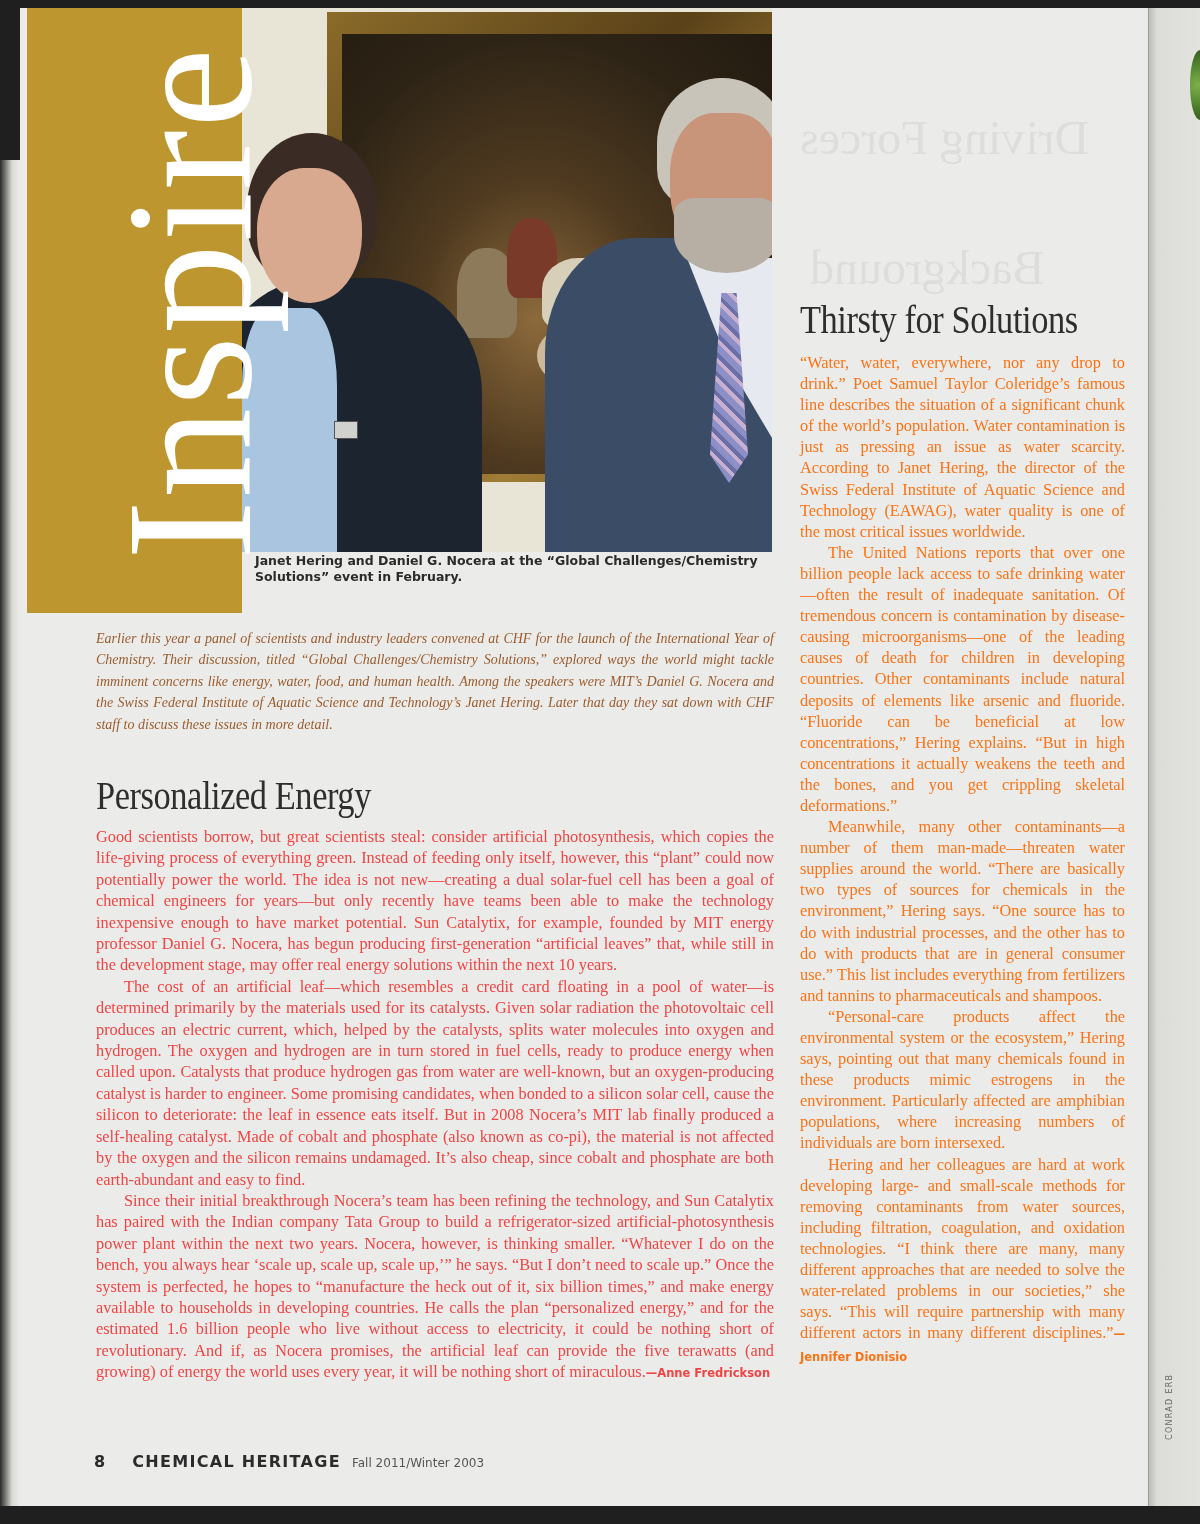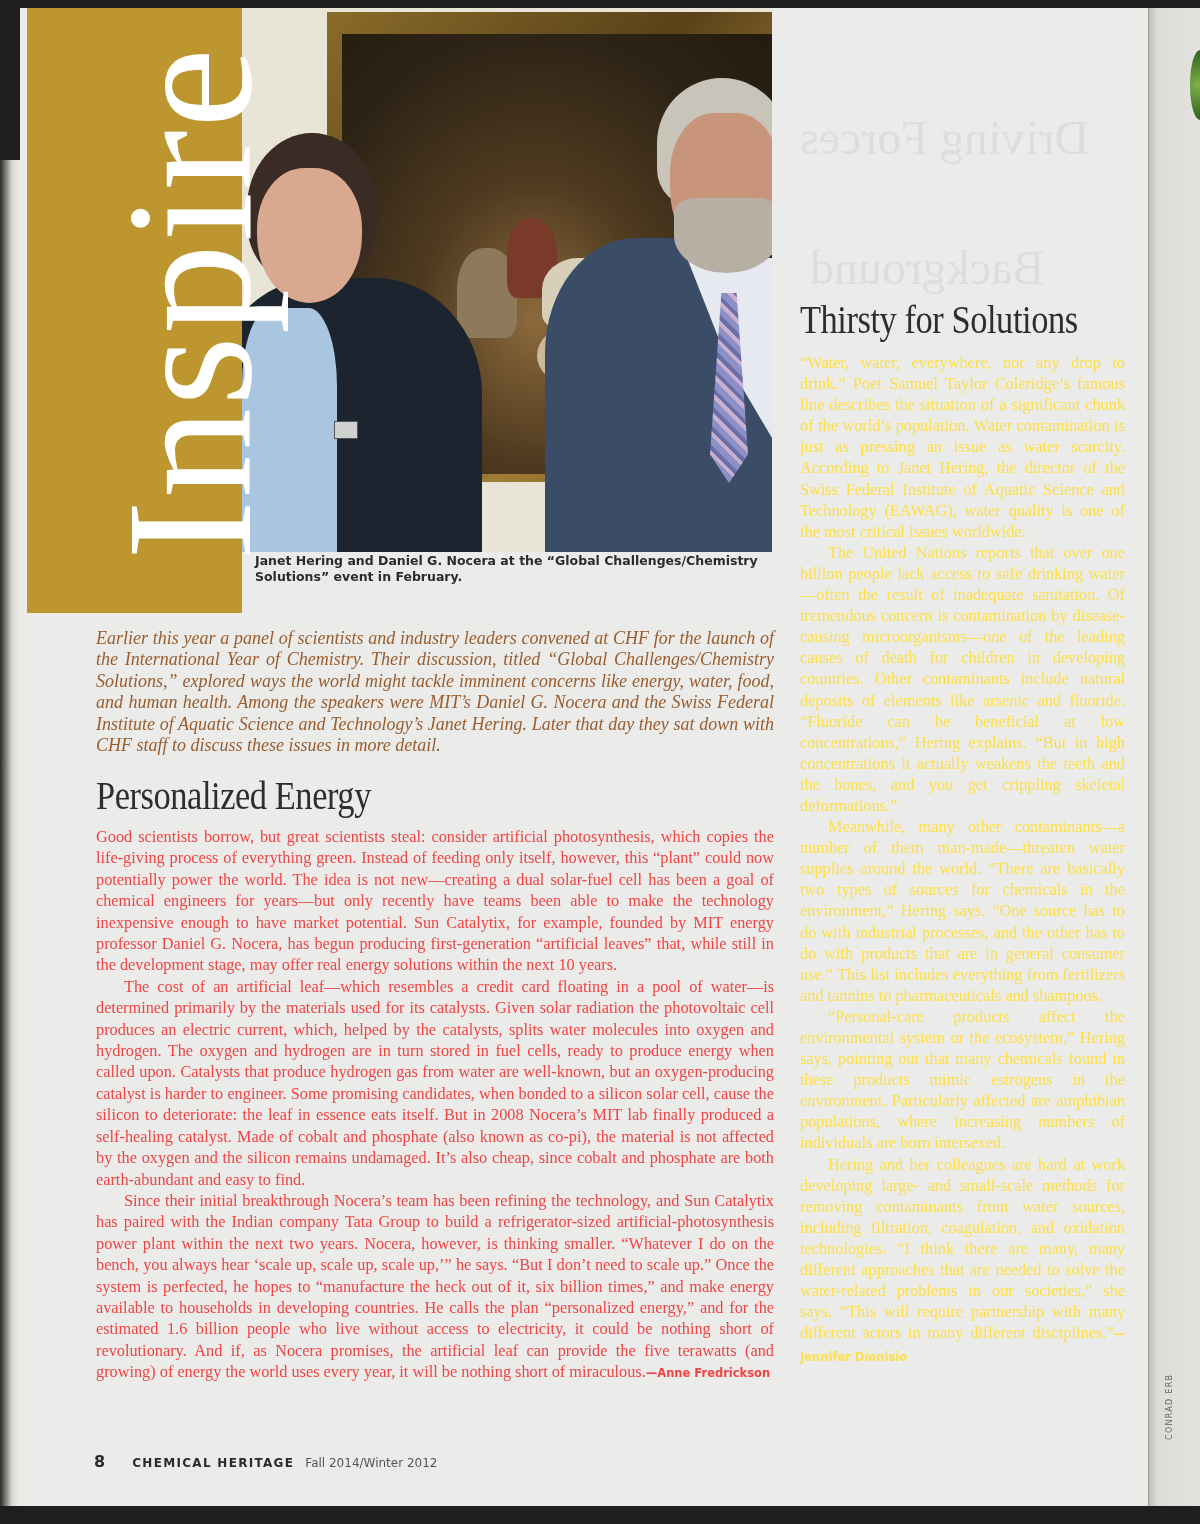--- a/index.html
+++ b/index.html
@@ -104,49 +104,49 @@
   }
   .caption {
     position: absolute; left: 255px; top: 553px; width: 520px;
     font-family: "DejaVu Sans", sans-serif; font-size: 12.5px; font-weight: bold;
     color: #2b2b2b; line-height: 16px;
   }
   
   .intro {
     position: absolute; left: 96px; top: 628px; width: 678px;
     font-family: "Liberation Serif", serif; font-style: italic;
-    font-size: 18px; line-height: 21.4px; color: #9a5c2e;
+    font-size: 14px; line-height: 21.4px; color: #9a5c2e;
     text-align: justify;
   }
   .h2 {
     position: absolute; font-family: "Liberation Serif", serif; font-weight: normal;
     color: #2e2e2e; margin: 0; letter-spacing: -0.5px;
   }
   .h-energy { left: 96px; top: 772px; font-size: 40px; transform: scaleX(0.86); transform-origin: 0 0; }
   .h-thirsty { left: 800px; top: 296px; font-size: 40px; transform: scaleX(0.86); transform-origin: 0 0; }
   .col-left {
     position: absolute; left: 96px; top: 826px; width: 678px;
     font-size: 16.3px; line-height: 21.4px; color: #ef4444; text-align: justify;
   }
   .col-right {
     position: absolute; left: 800px; top: 352px; width: 325px;
-    font-size: 16.3px; line-height: 21.1px; color: #fde047; text-align: justify;
+    font-size: 16.3px; line-height: 21.1px; color: #f97316; text-align: justify;
   }
   p { margin: 0; }
   .indent { text-indent: 28px; }
   .byline {
     font-family: "DejaVu Sans", sans-serif; font-weight: bold; font-size: 11.5px;
   }
   .footer {
     position: absolute; left: 94px; top: 1452px;
     font-family: "DejaVu Sans", sans-serif; color: #2b2b2b;
     white-space: nowrap;
   }
   .folio { font-weight: bold; font-size: 16px; margin-right: 22px; }
-  .mag { font-weight: bold; font-size: 12px; letter-spacing: 1.3px; margin-right: 6px; }
+  .mag { font-weight: bold; font-size: 16px; letter-spacing: 1.3px; margin-right: 6px; }
   .issue { font-size: 12px; color: #555; }
   .credit {
     position: absolute; left: 1165px; top: 1440px;
     transform-origin: 0 0; transform: rotate(-90deg);
     font-family: "DejaVu Sans", sans-serif; font-size: 8px; letter-spacing: 1.3px;
     color: #666; white-space: nowrap;
   }
 </style>
 </head>
 <body>
@@ -198,16 +198,16 @@
   <p>“Water, water, everywhere, nor any drop to drink.” Poet Samuel Taylor Coleridge’s famous line describes the situation of a significant chunk of the world’s population. Water contamination is just as pressing an issue as water scarcity. According to Janet Hering, the director of the Swiss Federal Institute of Aquatic Science and Technology (EAWAG), water quality is one of the most critical issues worldwide.</p>
   <p class="indent">The United Nations reports that over one billion people lack access to safe drinking water—often the result of inadequate sanitation. Of tremendous concern is contamination by disease-causing microorganisms—one of the leading causes of death for children in developing countries. Other contaminants include natural deposits of elements like arsenic and fluoride. “Fluoride can be beneficial at low concentrations,” Hering explains. “But in high concentrations it actually weakens the teeth and the bones, and you get crippling skeletal deformations.”</p>
   <p class="indent">Meanwhile, many other contaminants—a number of them man-made—threaten water supplies around the world. “There are basically two types of sources for chemicals in the environment,” Hering says. “One source has to do with industrial processes, and the other has to do with products that are in general consumer use.” This list includes everything from fertilizers and tannins to pharmaceuticals and shampoos.</p>
   <p class="indent">“Personal-care products affect the environmental system or the ecosystem,” Hering says, pointing out that many chemicals found in these products mimic estrogens in the environment. Particularly affected are amphibian populations, where increasing numbers of individuals are born intersexed.</p>
   <p class="indent"><span>Hering and her colleagues are hard at work developing large- and small-scale methods for removing contaminants from water sources, including filtration, coagulation, and oxidation technologies. “I think there are many, many different approaches that are needed to solve the water-related problems in our societies,” she says. “This will require partnership with many different actors in many different disciplines.”</span><span class="byline">—Jennifer Dionisio</span></p>
 </div>
 
 <div class="footer">
   <span class="folio">8</span>
   <span class="mag">CHEMICAL HERITAGE</span>
-  <span class="issue">Fall 2014/Winter 2012</span>
+  <span class="issue">Fall 2011/Winter 2003</span>
 </div>
 
 <div class="credit">CONRAD ERB</div>
 
 </body></html>

